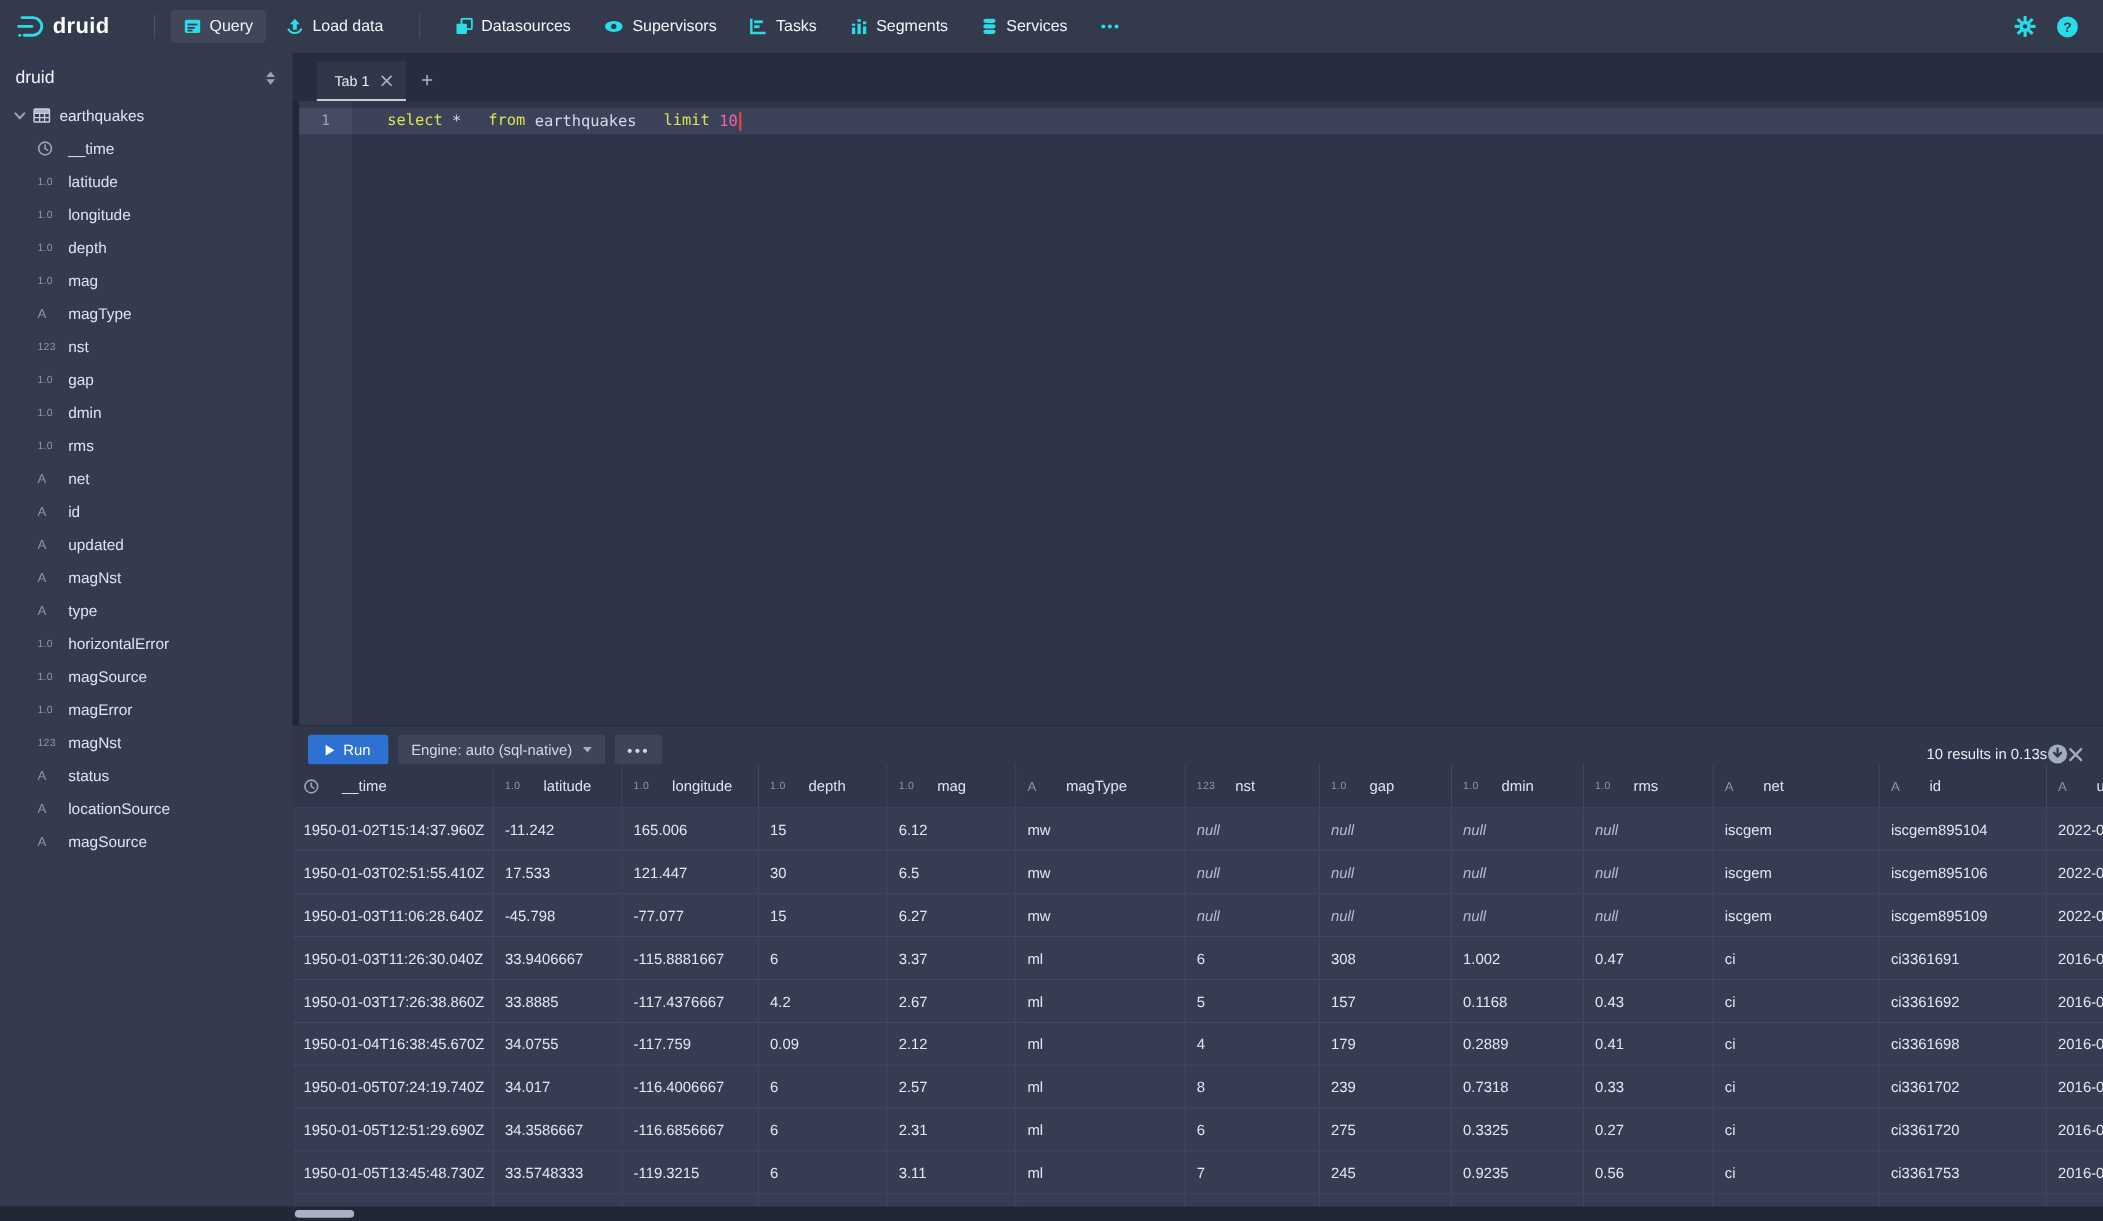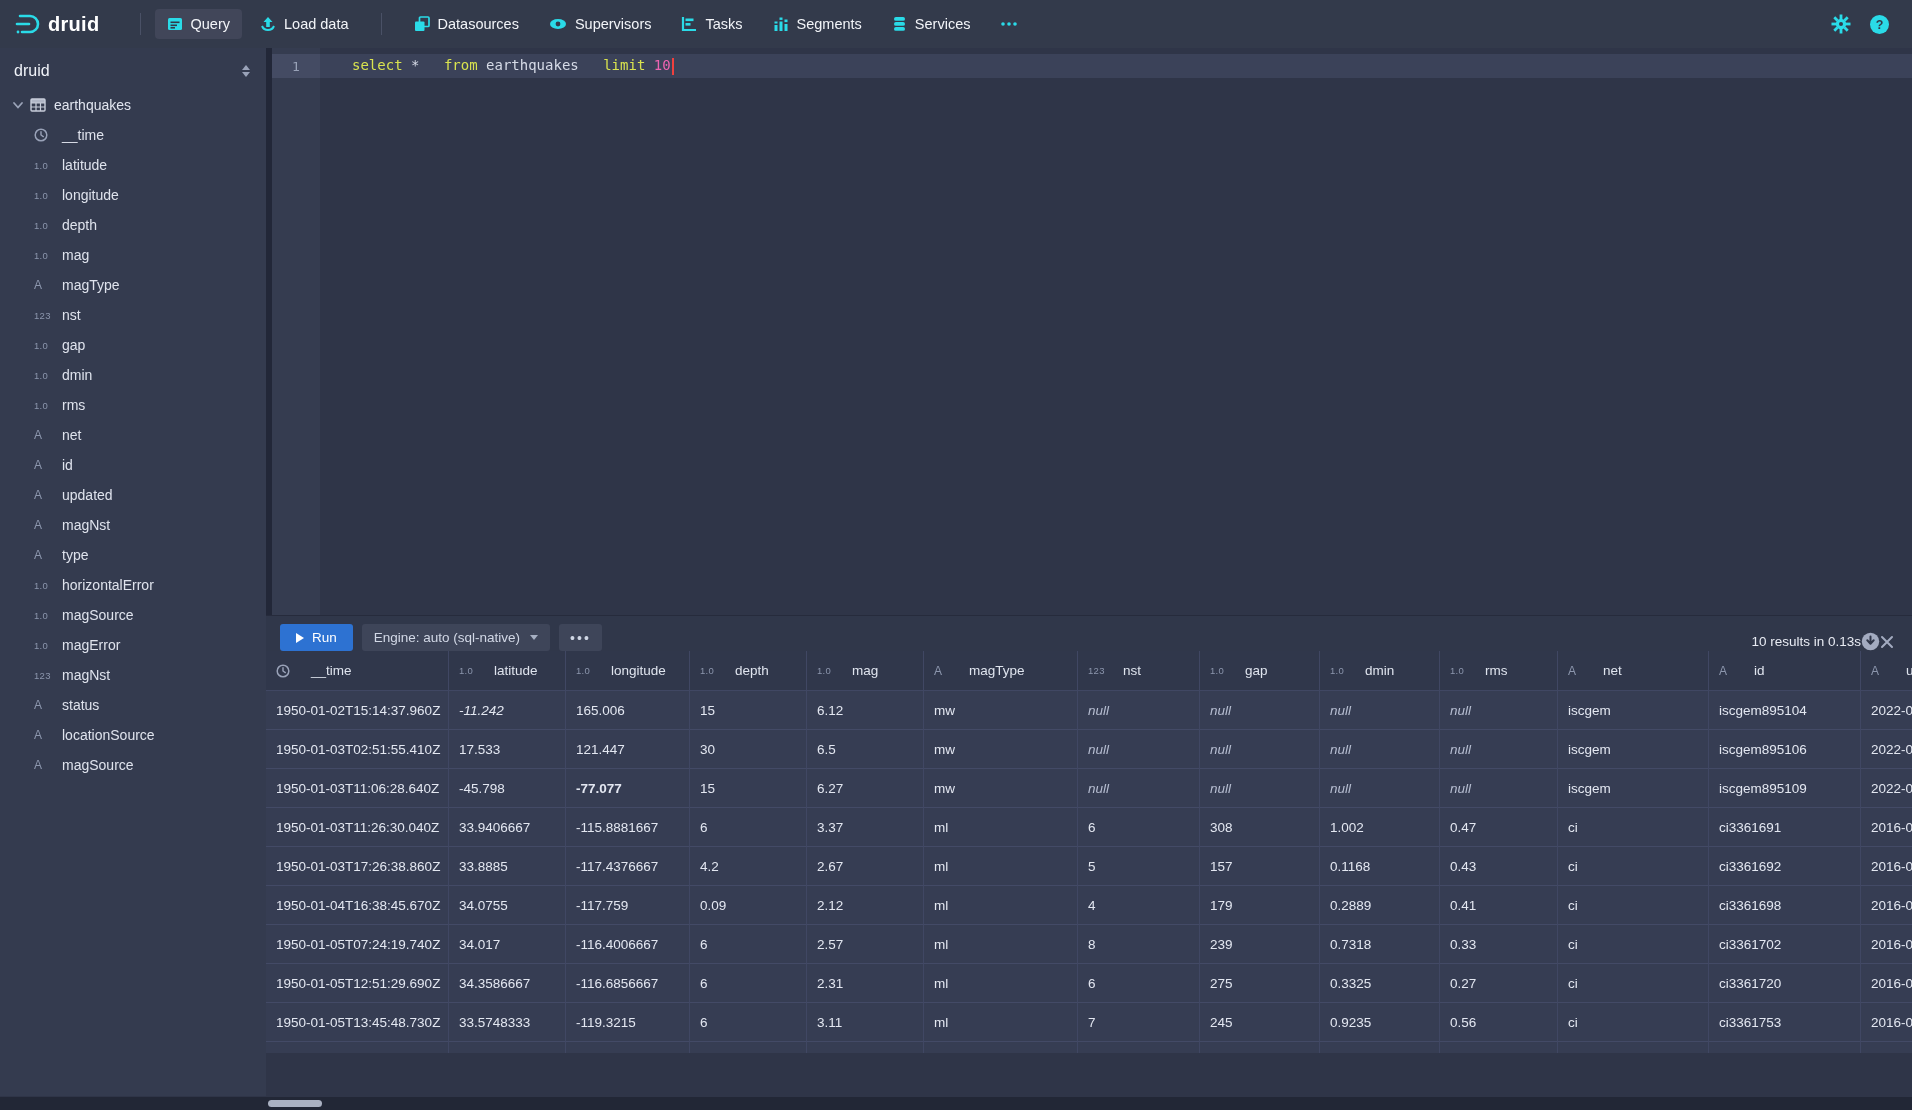--- a/index.html
+++ b/index.html
@@ -334,20 +334,31 @@
         <div class="tree-col">
           <span class="badge str">A</span>
           <span>magSource</span>
         </div>
       </div>
   </div>
 </div>
 
 <div class="main">
 
+  <div class="tabbar">
+    <div class="tab">
+      <span>Tab 1</span>
+      <span>
+        <svg width="11" height="11" viewBox="0 0 11 11">
+            <path d="M1.5 1.5 L9.5 9.5 M9.5 1.5 L1.5 9.5" stroke="#aab3c5" stroke-width="1.6" stroke-linecap="round"></path>
+          </svg>
+      </span>
+    </div>
+    <div class="tab-add">+</div>
+  </div>
 
   <div class="editor">
     <div class="editor-shadow"></div>
     <div class="gutter"></div>
     <div class="code-line">
       <span class="lineno">1</span>
       <span class="sql" id="sql-line"><span class="tok-keyword">select</span><span class="tok-plain"> </span><span class="tok-plain">*</span><span class="tok-plain"> </span><span class="tok-keyword">from</span><span class="tok-plain"> earthquakes </span><span class="tok-keyword">limit</span><span class="tok-plain"> </span><span class="tok-number">10</span><span class="cursor"></span></span>
     </div>
   </div>
 
@@ -435,21 +446,21 @@
           <span>id</span>
         </div>
         <div class="cell" style="width: 130px; flex: 0 0 auto;">
           <span class="badge str">A</span>
           <span>updated</span>
         </div>
       </div>
     <div class="tbody" id="results-body">
         <div class="trow">
           <div class="cell" style="width: 183px; flex: 0 0 auto;">1950-01-02T15:14:37.960Z</div>
-          <div class="cell" style="width: 117px; flex: 0 0 auto; font-style: italic;">-11.242</div>
+          <div class="cell" style="width: 117px; flex: 0 0 auto;">-11.242</div>
           <div class="cell" style="width: 124px; flex: 0 0 auto;">165.006</div>
           <div class="cell" style="width: 117px; flex: 0 0 auto;">15</div>
           <div class="cell" style="width: 117px; flex: 0 0 auto;">6.12</div>
           <div class="cell" style="width: 154px; flex: 0 0 auto;">mw</div>
           <div class="cell nullv" style="width: 122px; flex: 0 0 auto;">null</div>
           <div class="cell nullv" style="width: 120px; flex: 0 0 auto;">null</div>
           <div class="cell nullv" style="width: 120px; flex: 0 0 auto;">null</div>
           <div class="cell nullv" style="width: 118px; flex: 0 0 auto;">null</div>
           <div class="cell" style="width: 151px; flex: 0 0 auto;">iscgem</div>
           <div class="cell" style="width: 152px; flex: 0 0 auto;">iscgem895104</div>
@@ -466,21 +477,21 @@
           <div class="cell nullv" style="width: 120px; flex: 0 0 auto;">null</div>
           <div class="cell nullv" style="width: 120px; flex: 0 0 auto;">null</div>
           <div class="cell nullv" style="width: 118px; flex: 0 0 auto;">null</div>
           <div class="cell" style="width: 151px; flex: 0 0 auto;">iscgem</div>
           <div class="cell" style="width: 152px; flex: 0 0 auto;">iscgem895106</div>
           <div class="cell" style="width: 130px; flex: 0 0 auto;">2022-0</div>
         </div>
         <div class="trow">
           <div class="cell" style="width: 183px; flex: 0 0 auto;">1950-01-03T11:06:28.640Z</div>
           <div class="cell" style="width: 117px; flex: 0 0 auto;">-45.798</div>
-          <div class="cell" style="width: 124px; flex: 0 0 auto; font-weight: bold;">-77.077</div>
+          <div class="cell" style="width: 124px; flex: 0 0 auto;">-77.077</div>
           <div class="cell" style="width: 117px; flex: 0 0 auto;">15</div>
           <div class="cell" style="width: 117px; flex: 0 0 auto;">6.27</div>
           <div class="cell" style="width: 154px; flex: 0 0 auto;">mw</div>
           <div class="cell nullv" style="width: 122px; flex: 0 0 auto;">null</div>
           <div class="cell nullv" style="width: 120px; flex: 0 0 auto;">null</div>
           <div class="cell nullv" style="width: 120px; flex: 0 0 auto;">null</div>
           <div class="cell nullv" style="width: 118px; flex: 0 0 auto;">null</div>
           <div class="cell" style="width: 151px; flex: 0 0 auto;">iscgem</div>
           <div class="cell" style="width: 152px; flex: 0 0 auto;">iscgem895109</div>
           <div class="cell" style="width: 130px; flex: 0 0 auto;">2022-0</div>

